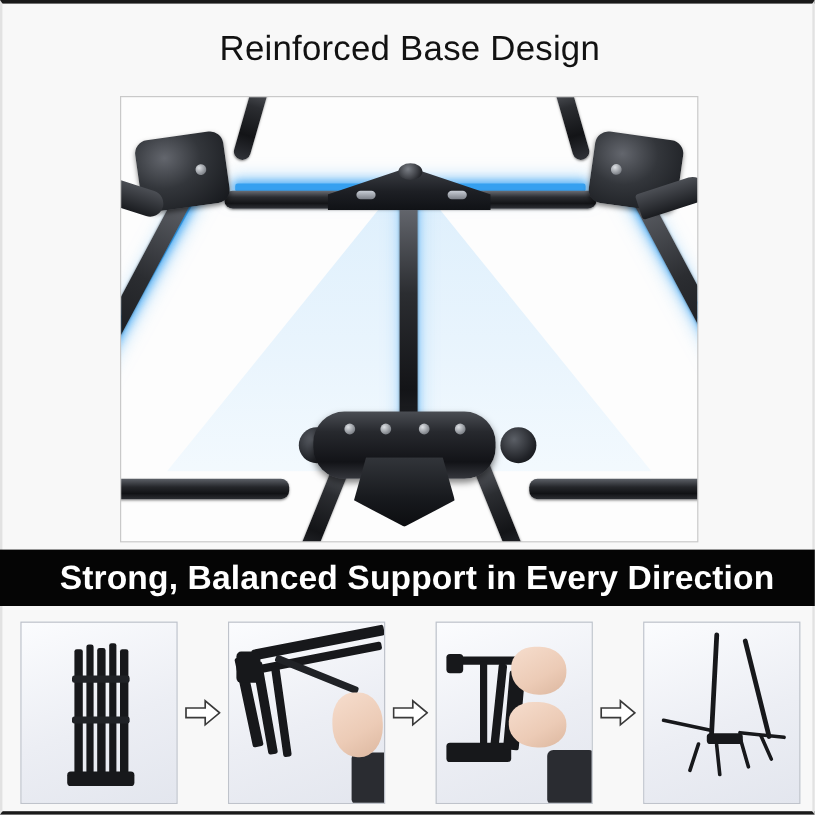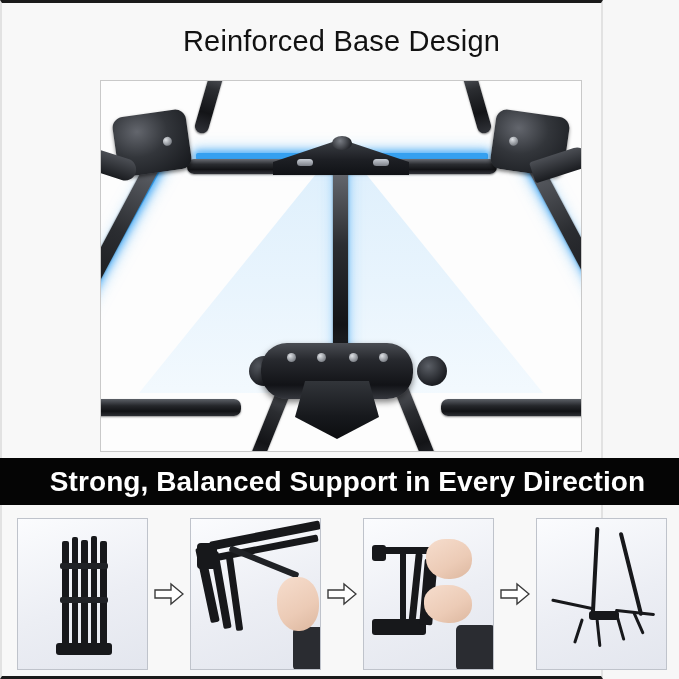--- a/index.html
+++ b/index.html
@@ -2,21 +2,21 @@
 <html><head>
 <meta charset="utf-8">
 <style>
   html,body{margin:0;padding:0;}
   body{
     width:679px;height:679px;overflow:hidden;
     background:#f7f7f7;
     font-family:"Liberation Sans", sans-serif;
     -webkit-font-smoothing:antialiased;
   }
-  .page{position:relative;width:603px;height:679px;background:#f8f8f8;box-sizing:border-box;
+  .page{position:relative;width:679px;height:679px;background:#f8f8f8;box-sizing:border-box;
         border-top:3px solid #1a1a1a;border-left:2px solid #e2e2e2;border-right:2px solid #e2e2e2;
         border-bottom:3px solid #1a1a1a;}
 
   
   .title{
     position:absolute;left:0;top:22px;width:679px;text-align:center;
     font-size:29px;font-weight:500;color:#121212;letter-spacing:.2px;
     font-family:"Liberation Sans", sans-serif;
   }
 

